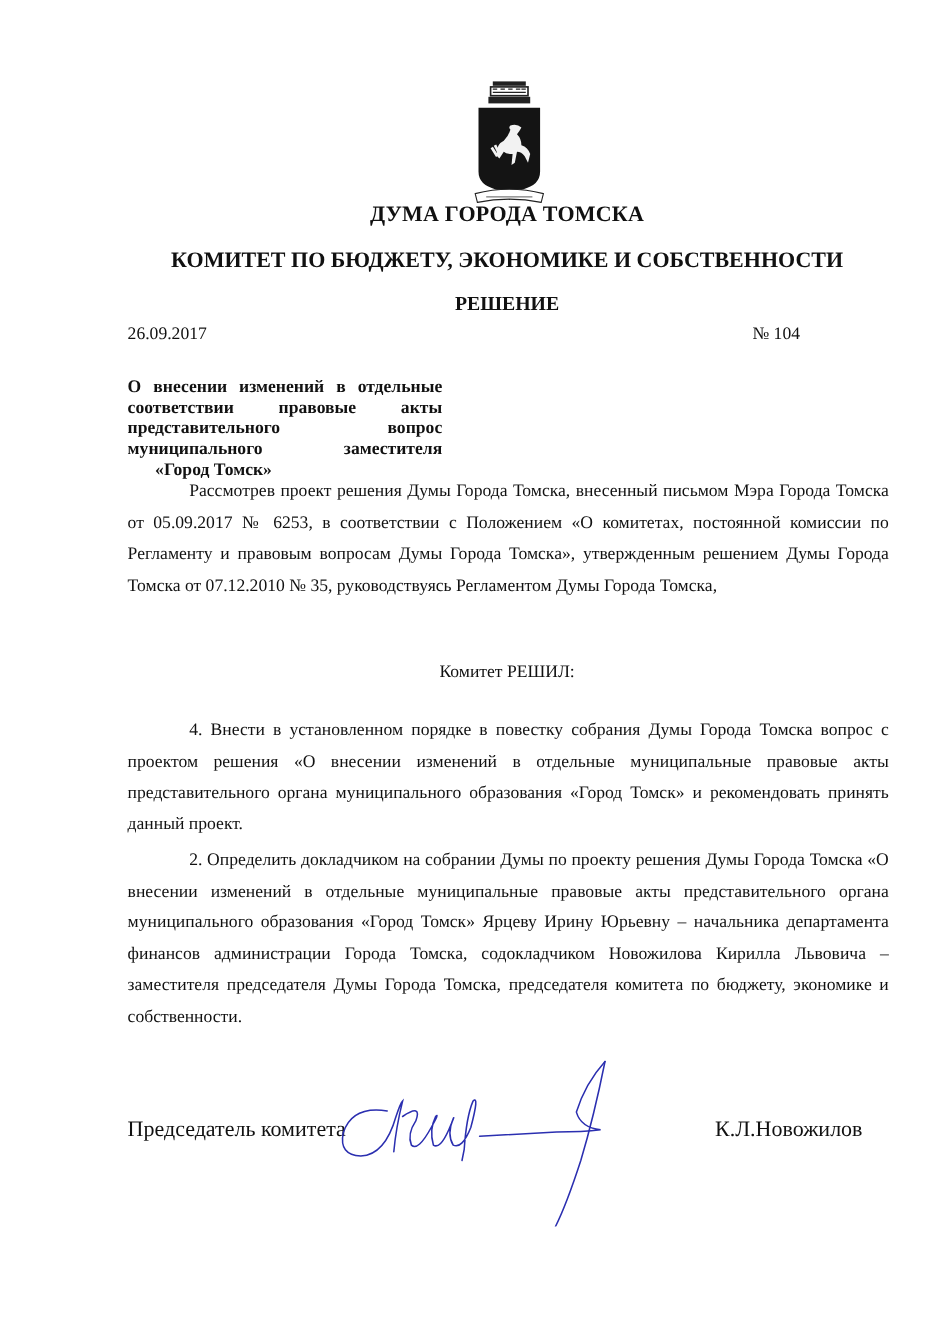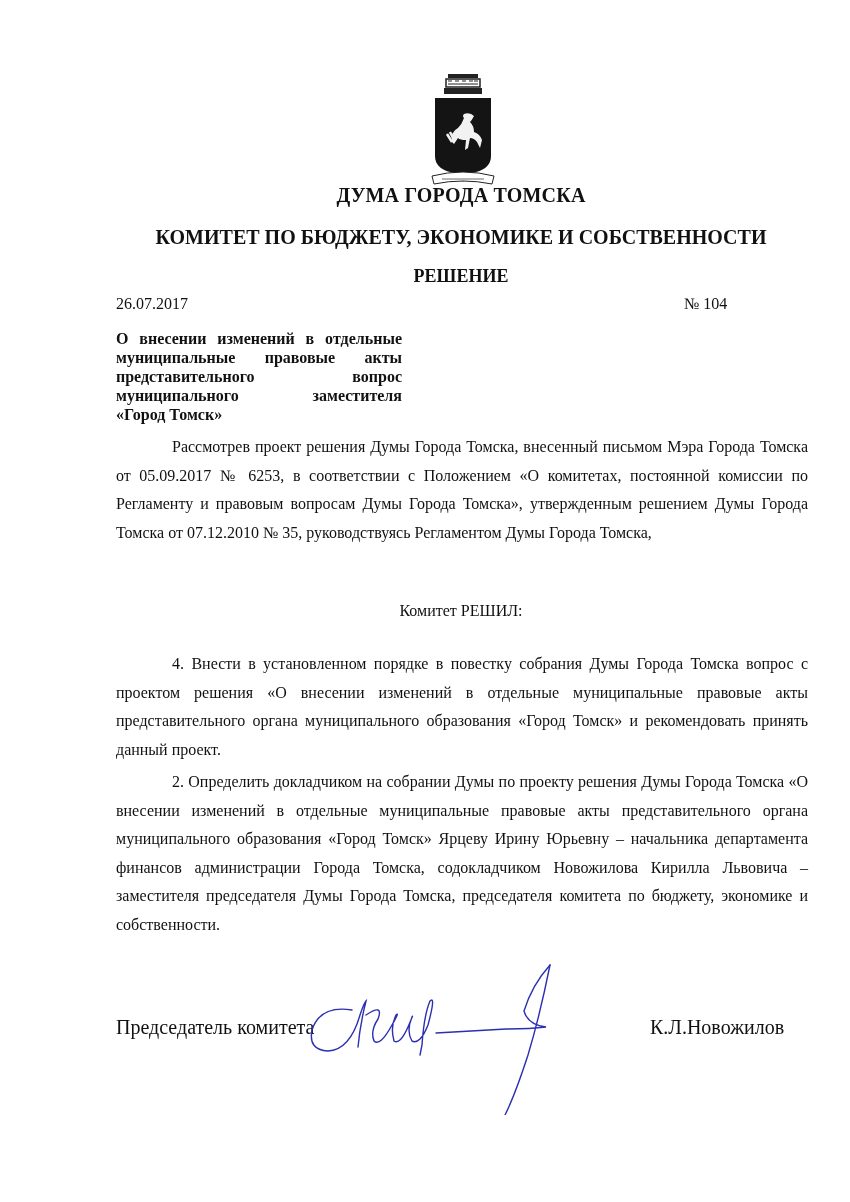--- a/index.html
+++ b/index.html
@@ -18,26 +18,26 @@
       left: 0; width: 922px; top: 226px; text-align: center;
       font-weight: bold; font-size: 20px;
     }
     .title3 {
       left: 0; width: 922px; top: 266px; text-align: center;
       font-weight: bold; font-size: 18px;
     }
     .date { left: 116px; top: 295px; font-size: 16px; }
     .number { left: 684px; top: 295px; font-size: 16px; }
     .subject {
-      left: 116px; top: 329px; width: 286px;
+      left: 116px; top: 342px; width: 286px;
       font-weight: bold; font-size: 16px; line-height: 19px;
       text-align: justify; text-align-last: left;
     }
     .subject .ln { display: block; text-align: justify; text-align-last: justify; }
-    .subject .ln.last { text-align-last: left; }
+    .subject .ln.last { text-align-last: left; margin-left: 25px; }
     .para {
       left: 116px; width: 692px; font-size: 16px; line-height: 28.5px;
       text-align: justify;
     }
     .para .indent { display: inline-block; width: 56px; }
     .p1 { top: 433px; }
     .resolved { left: 0; width: 922px; top: 602px; text-align: center; font-size: 16px; }
     .p2 { top: 650px; }
     .p3 { top: 768px; }
     .chair { left: 116px; top: 1016px; font-size: 20px; }
@@ -62,26 +62,26 @@
 
     <path d="M4 104 Q35 96 66 104 L64 112 Q35 106 6 112 Z" fill="#fff" stroke="#222" stroke-width="1"></path>
     <path d="M14 107 h42" stroke="#444" stroke-width="0.8"></path>
   </svg>
 </div>
 
 <div class="abs title1">ДУМА ГОРОДА ТОМСКА</div>
 <div class="abs title2">КОМИТЕТ ПО БЮДЖЕТУ, ЭКОНОМИКЕ И СОБСТВЕННОСТИ</div>
 <div class="abs title3">РЕШЕНИЕ</div>
 
-<div class="abs date">26.07.2017</div>
+<div class="abs date">26.09.2017</div>
 <div class="abs number">№ 104</div>
 
 <div class="abs subject">
   <span class="ln">О внесении изменений в отдельные</span>
-  <span class="ln">муниципальные правовые акты</span>
+  <span class="ln">соответствии правовые акты</span>
   <span class="ln">представительного вопрос</span>
   <span class="ln">муниципального заместителя</span>
   <span class="ln last">«Город Томск»</span>
 </div>
 
 <div class="abs para p1">
   <span class="indent"></span><span>Рассмотрев проект решения Думы Города Томска, внесенный письмом Мэра Города Томска от 05.09.2017 № 6253, в соответствии с Положением «О комитетах, постоянной комиссии по Регламенту и правовым вопросам Думы Города Томска», утвержденным решением Думы Города Томска от 07.12.2010 № 35, руководствуясь Регламентом Думы Города Томска,</span>
 </div>
 
 <div class="abs resolved">Комитет РЕШИЛ:</div>

